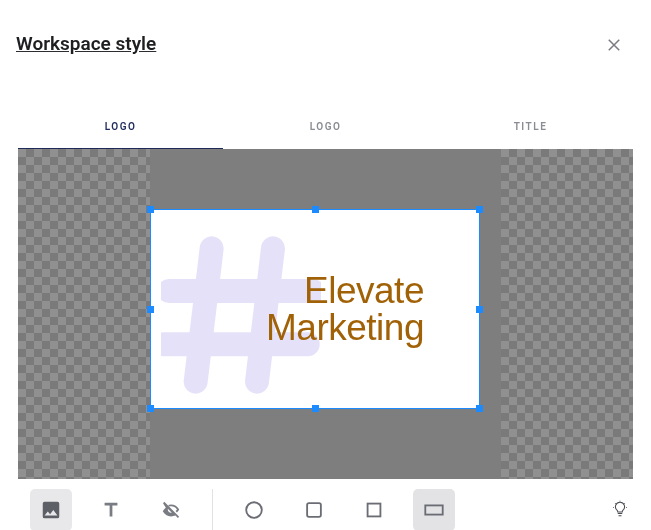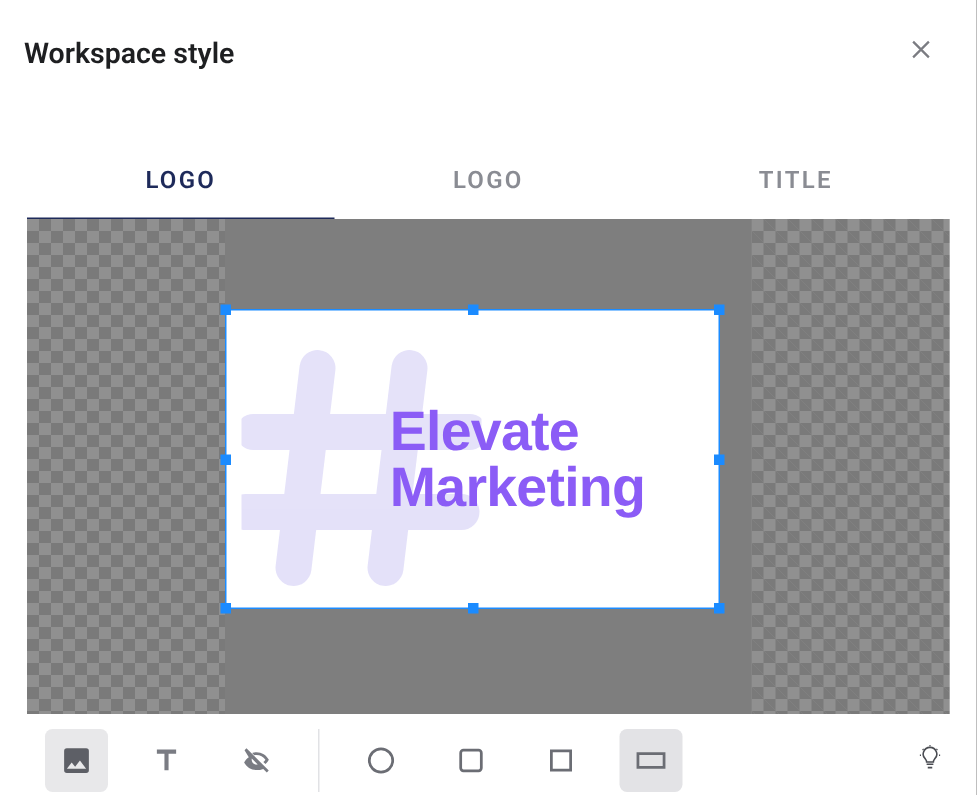--- a/index.html
+++ b/index.html
@@ -6,44 +6,44 @@
   body {
     margin: 0;
     font-family: -apple-system, BlinkMacSystemFont, "Segoe UI", Roboto, Arial, sans-serif;
     color: #2b2d33;
     background: #fff;
     font-size: 14px;
     width: 651px;
   }
   .header {
     display: flex;
-    align-items: center;
     justify-content: space-between;
-    padding: 20px 24px 12px 16px;
+    padding: 32px 24px 12px 16px;
+    text-decoration: underline;
   }
   .header h1 {
     font-size: 19px;
     font-weight: 600;
     margin: 0;
     color: #1e1f21;
   }
   .close svg { width: 18px; height: 18px; stroke: #7b7c82; stroke-width: 2; fill: none; }
   .close { cursor: pointer; padding: 4px; }
 
   .tabs {
     display: flex;
     justify-content: space-around;
     align-items: center;
     padding: 0 18px;
     margin-top: 30px;
   }
   .tab {
     flex: 1;
     text-align: center;
-    font-size: 16px;
+    font-size: 10px;
     letter-spacing: 1.5px;
     font-weight: 600;
     color: #8a8c93;
     padding: 18px 0 16px;
     cursor: pointer;
     border-bottom: 2px solid transparent;
   }
   .tab.active {
     color: #1e2a5a;
     border-bottom: 2px solid #1e2a5a;
@@ -112,25 +112,25 @@
     top: 25px;
     width: 160px;
     height: 160px;
     opacity: 0.55;
     pointer-events: none;
   }
   .logo-text {
     position: relative;
     z-index: 2;
     font-size: 37px;
-    font-weight: 700;
+    font-weight: 400;
     line-height: 1.0;
-    color: #8b5cf6;
+    color: #a16207;
     letter-spacing: -0.5px;
-    text-align: left;
+    text-align: right;
     padding-left: 60px;
     font-family: "Futura", "Helvetica Neue", Arial, sans-serif;
   }
 
   .toolbar {
     display: flex;
     align-items: center;
     padding: 10px 18px 14px 30px;
     gap: 18px;
   }

